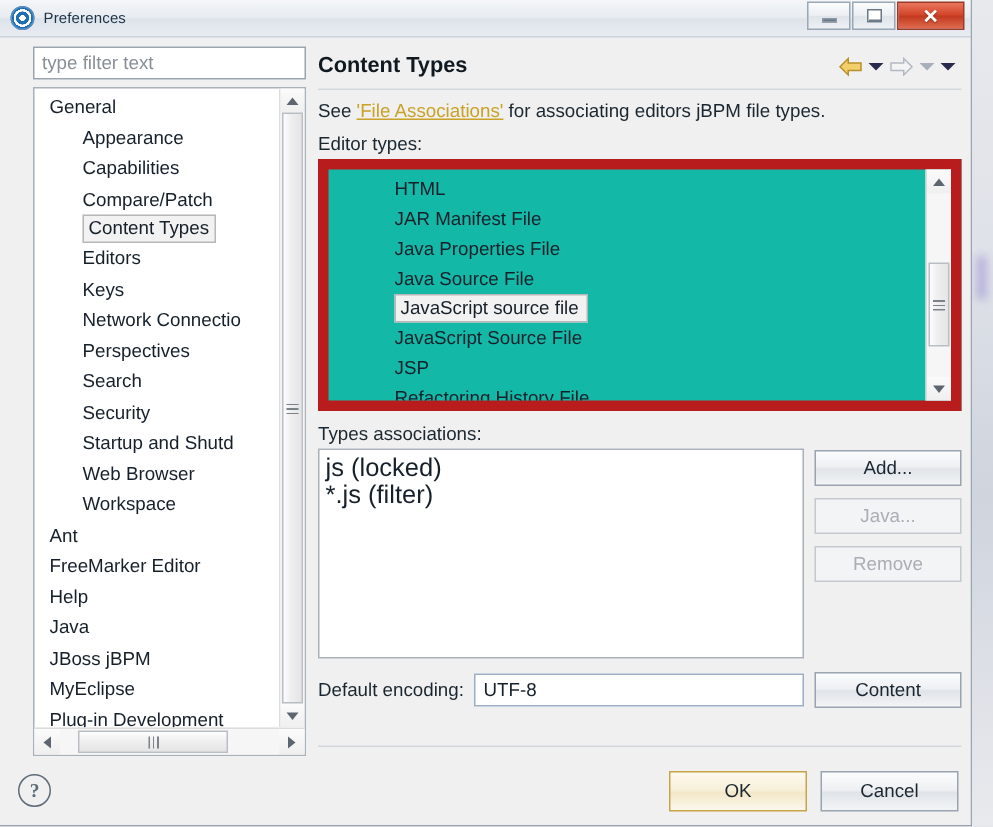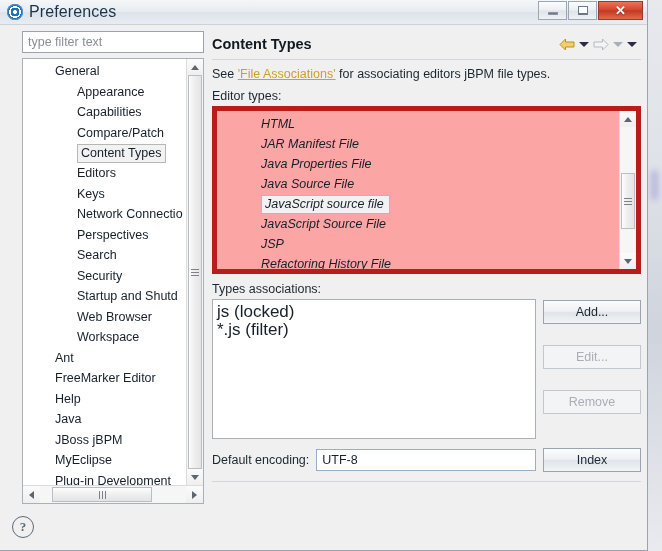--- a/index.html
+++ b/index.html
@@ -53,21 +53,21 @@
     border-bottom: 1px solid #cbd2da;
   }
   #window-icon {
     width: 16px; height: 16px; margin-left: 7px; margin-right: 6px;
     border-radius: 50%;
     background: radial-gradient(circle at 50% 50%, #ffffff 0 18%, #1f6fb5 19% 38%, #ffffff 39% 52%, #1f6fb5 53% 78%, #0d4d85 79% 100%);
     box-shadow: 0 0 0 1px #5b8fc0 inset;
     flex: 0 0 16px;
   }
   #window-title {
-    font-size: 16px; color: #1b3348; letter-spacing: .1px;
+    font-size: 10px; color: #1b3348; letter-spacing: .1px;
   }
   #window-buttons {
     position: absolute; right: 4px; top: 1px;
     display: flex; align-items: center; gap: 0;
   }
   .win-btn {
     width: 29px; height: 19px;
     border: 1px solid #9aa7b4;
     background: linear-gradient(180deg,#fbfcfd 0%,#eceff3 48%,#dfe4ea 52%,#eef1f4 100%);
     display: flex; align-items: center; justify-content: center;
@@ -137,21 +137,20 @@
     flex: 1 1 auto;
     display: flex;
     min-height: 0;
     overflow: hidden;
   }
   #tree-list {
     flex: 1 1 auto;
     padding-top: 2px;
     overflow: hidden;
     white-space: nowrap;
-    padding-left: 22px;
   }
   .tree-item {
     height: 20.5px; line-height: 20.5px;
     font-size: 12.5px; color: #16202b;
     padding-left: 10px;
     white-space: nowrap;
     box-sizing: border-box;
   }
   .tree-item.child { padding-left: 32px; }
   .tree-item.selected {
@@ -270,26 +269,25 @@
   #file-associations-link {
     color: #c9a227; text-decoration: underline; cursor: pointer;
   }
   .field-label {
     font-size: 12.5px; color: #1b2730;
     margin-top: 8px; margin-bottom: 3px; flex: 0 0 auto;
   }
 
   #content-types-box {
     flex: 0 0 168px;
-    border: 5px solid #b91c1c;
-    background: #fca5a5;
+    border: 7px solid #b91c1c;
+    background: #14b8a6;
     display: flex;
     min-height: 0;
     box-sizing: border-box;
-    font-style: italic;
   }
   #content-types-list {
     flex: 1 1 auto; overflow: hidden; padding-top: 3px;
   }
   .ct-item {
     height: 20px; line-height: 20px;
     font-size: 12.5px; color: #16202b;
     padding-left: 44px;
     white-space: nowrap;
   }
@@ -316,39 +314,39 @@
     box-sizing: border-box;
     overflow: hidden;
   }
   .fa-item {
     height: 18px; line-height: 18px;
     font-size: 17px; color: #16202b;
     padding-left: 2px; white-space: nowrap;
   }
   #assoc-buttons {
     width: 98px; flex: 0 0 98px;
-    display: flex; flex-direction: column; gap: 21px;
+    display: flex; flex-direction: column; gap: 8px;
     padding-top: 1px;
   }
   .btn {
     height: 24px;
     border: 1px solid #9aa4b0;
     background: linear-gradient(180deg,#fbfcfd 0%,#eef0f3 46%,#e0e4e9 53%,#f2f4f6 100%);
     font-size: 12.5px; color: #1b2730;
     display: flex; align-items: center; justify-content: center;
     box-sizing: border-box;
     font-family: "Liberation Sans", sans-serif;
   }
   .btn.disabled { color: #a9aeb5; border-color: #c3c8ce; background: #f3f4f6; }
 
   #encoding-row {
     display: flex; align-items: center; gap: 7px;
     flex: 0 0 auto;
     margin-top: 9px;
-    padding-bottom: 9px;
+    padding-bottom: 25px;
     border-bottom: 1px solid #d3d7dc;
   }
   #encoding-label { font-size: 12.5px; color: #1b2730; white-space: nowrap; }
   #encoding-input {
     flex: 1 1 auto; height: 22px;
     border: 1px solid #9aafc4;
     background: #fff;
     font-size: 12.5px; color: #16202b;
     display: flex; align-items: center; padding-left: 5px;
     box-sizing: border-box;
@@ -502,31 +500,35 @@
 
       <div class="field-label">Types associations:</div>
 
       <div id="file-assoc-row">
         <div id="file-assoc-box">
             <div class="fa-item">js (locked)</div>
             <div class="fa-item">*.js (filter)</div>
           </div>
         <div id="assoc-buttons">
           <div class="btn">Add...</div>
-          <div class="btn disabled">Edit...</div>
+          <div class="btn disabled">Java...</div>
           <div class="btn disabled">Remove</div>
         </div>
       </div>
 
       <div id="encoding-row">
         <div id="encoding-label">Default encoding:</div>
         <div id="encoding-input">UTF-8</div>
-        <div class="btn" id="update-button">Index</div>
+        <div class="btn" id="update-button">Content</div>
       </div>
 
     </div>
   </div>
 
   <div id="dialog-footer">
     <div id="help-icon">?</div>
+    <div id="footer-buttons">
+      <div id="ok-button">OK</div>
+      <div id="cancel-button">Cancel</div>
+    </div>
   </div>
 
 </div>
 
 </body></html>

